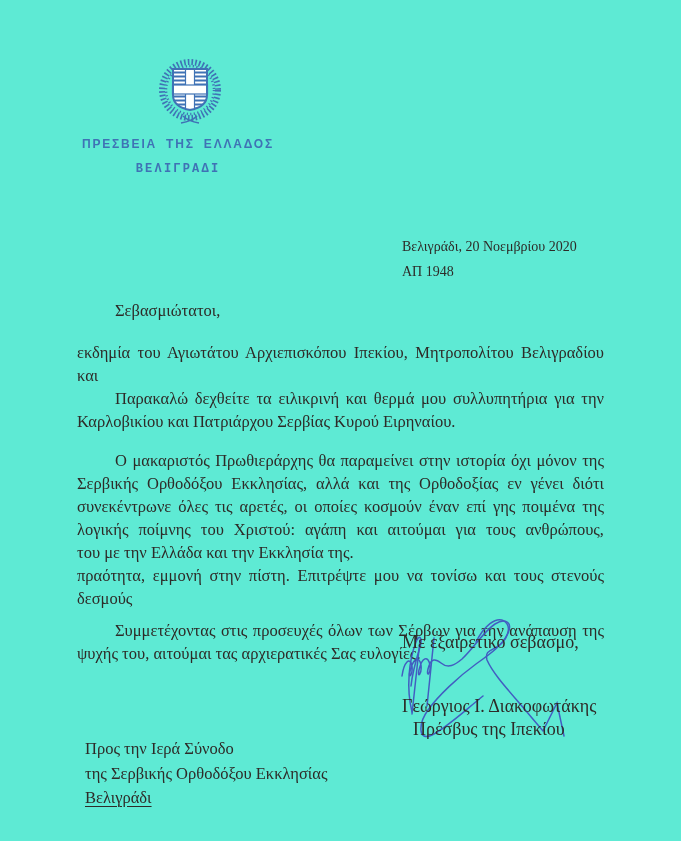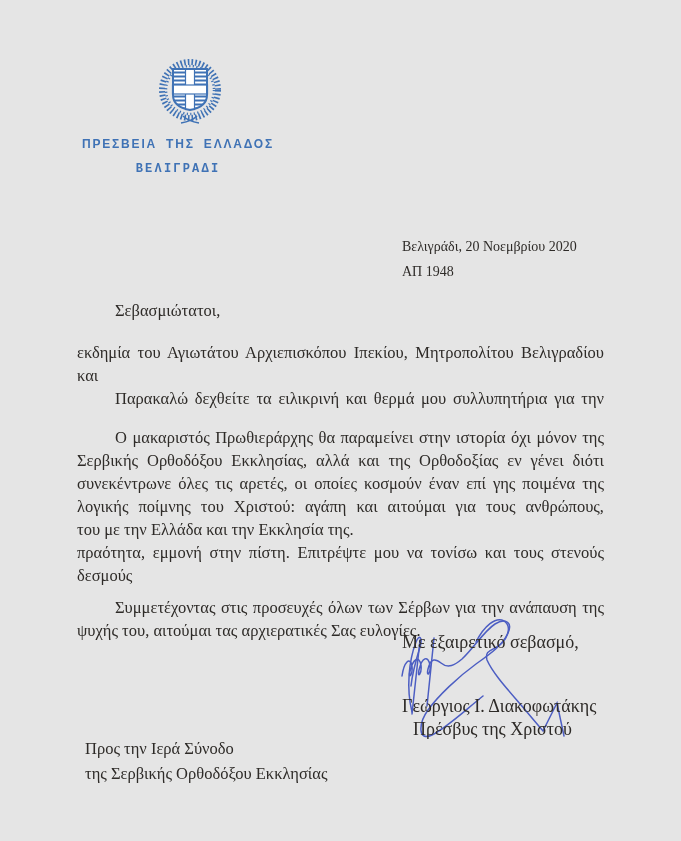--- a/index.html
+++ b/index.html
@@ -4,21 +4,21 @@
 <style>
   html,body{margin:0;padding:0;}
   body{
     width:681px;height:841px;
     background:#fcfcfc;
     font-family:"Liberation Serif","DejaVu Serif",serif;
     color:#2e2b28;
     overflow:hidden;
   }
   .page{
-    position:relative;width:681px;height:841px;background:#e5e5e5;overflow:hidden;
+    position:relative;width:681px;height:841px;background:#5eead4;overflow:hidden;
   }
 
   
   .letterhead{
     position:absolute;left:70px;top:59px;width:216px;text-align:center;
     color:#3f72b5;
   }
   .emblem{display:block;margin:0 0 13px 88px;}
   .lh-line1{
     font-family:"Liberation Sans","DejaVu Sans",sans-serif;
@@ -111,20 +111,21 @@
     <div>Βελιγράδι, 20 Νοεμβρίου 2020</div>
     <div>ΑΠ 1948</div>
   </div>
 
   <div class="body-block">
     <div class="salutation">Σεβασμιώτατοι,</div>
     <div id="paras">
         <div class="paragraph">
           <div class="pline">εκδημία του Αγιωτάτου  Αρχιεπισκόπου Ιπεκίου, Μητροπολίτου Βελιγραδίου και</div>
           <div class="pline first">Παρακαλώ δεχθείτε τα ειλικρινή και θερμά μου συλλυπητήρια για την</div>
+          <div class="pline last">Καρλοβικίου και Πατριάρχου Σερβίας Κυρού Ειρηναίου.</div>
         </div>
         <div class="paragraph">
           <div class="pline first">Ο μακαριστός Πρωθιεράρχης θα παραμείνει στην ιστορία όχι μόνον της</div>
           <div class="pline">Σερβικής Ορθοδόξου Εκκλησίας, αλλά και της Ορθοδοξίας εν γένει διότι</div>
           <div class="pline">συνεκέντρωνε όλες τις αρετές, οι οποίες κοσμούν  έναν επί γης ποιμένα της</div>
           <div class="pline">λογικής ποίμνης του Χριστού: αγάπη και αιτούμαι για τους ανθρώπους,</div>
           <div class="pline last">του με την Ελλάδα και την Εκκλησία της.</div>
           <div class="pline">πραότητα, εμμονή στην πίστη. Επιτρέψτε μου να τονίσω και τους στενούς δεσμούς</div>
         </div>
         <div class="paragraph">
@@ -143,21 +144,22 @@
                C68,61 48,80 38,94 C28,108 28,126 42,119 C56,112 72,97 93,80"></path>
       <path d="M86,26 C94,10 106,0 114,5 C123,11 117,26 105,32 C99,35 95,36 97,44
                C104,60 124,80 142,102 L153,115 L167,87 L174,120"></path>
       <path d="M30,24 L22,98 M44,22 L37,90"></path>
     </g>
   </svg>
 
   <div class="closing-block">
     <div class="valediction">Με εξαιρετικό σεβασμό,</div>
     <div class="signer-name">Γεώργιος Ι. Διακοφωτάκης</div>
-    <div class="signer-title">Πρέσβυς της Χριστού</div>
+    <div class="signer-title">Πρέσβυς της Ιπεκίου</div>
   </div>
 
   <div class="recipient-block">
     <div>Προς την Ιερά Σύνοδο</div>
     <div>της Σερβικής Ορθοδόξου Εκκλησίας</div>
+    <div class="underlined">Βελιγράδι</div>
   </div>
 
 </div>
 
 </body></html>

